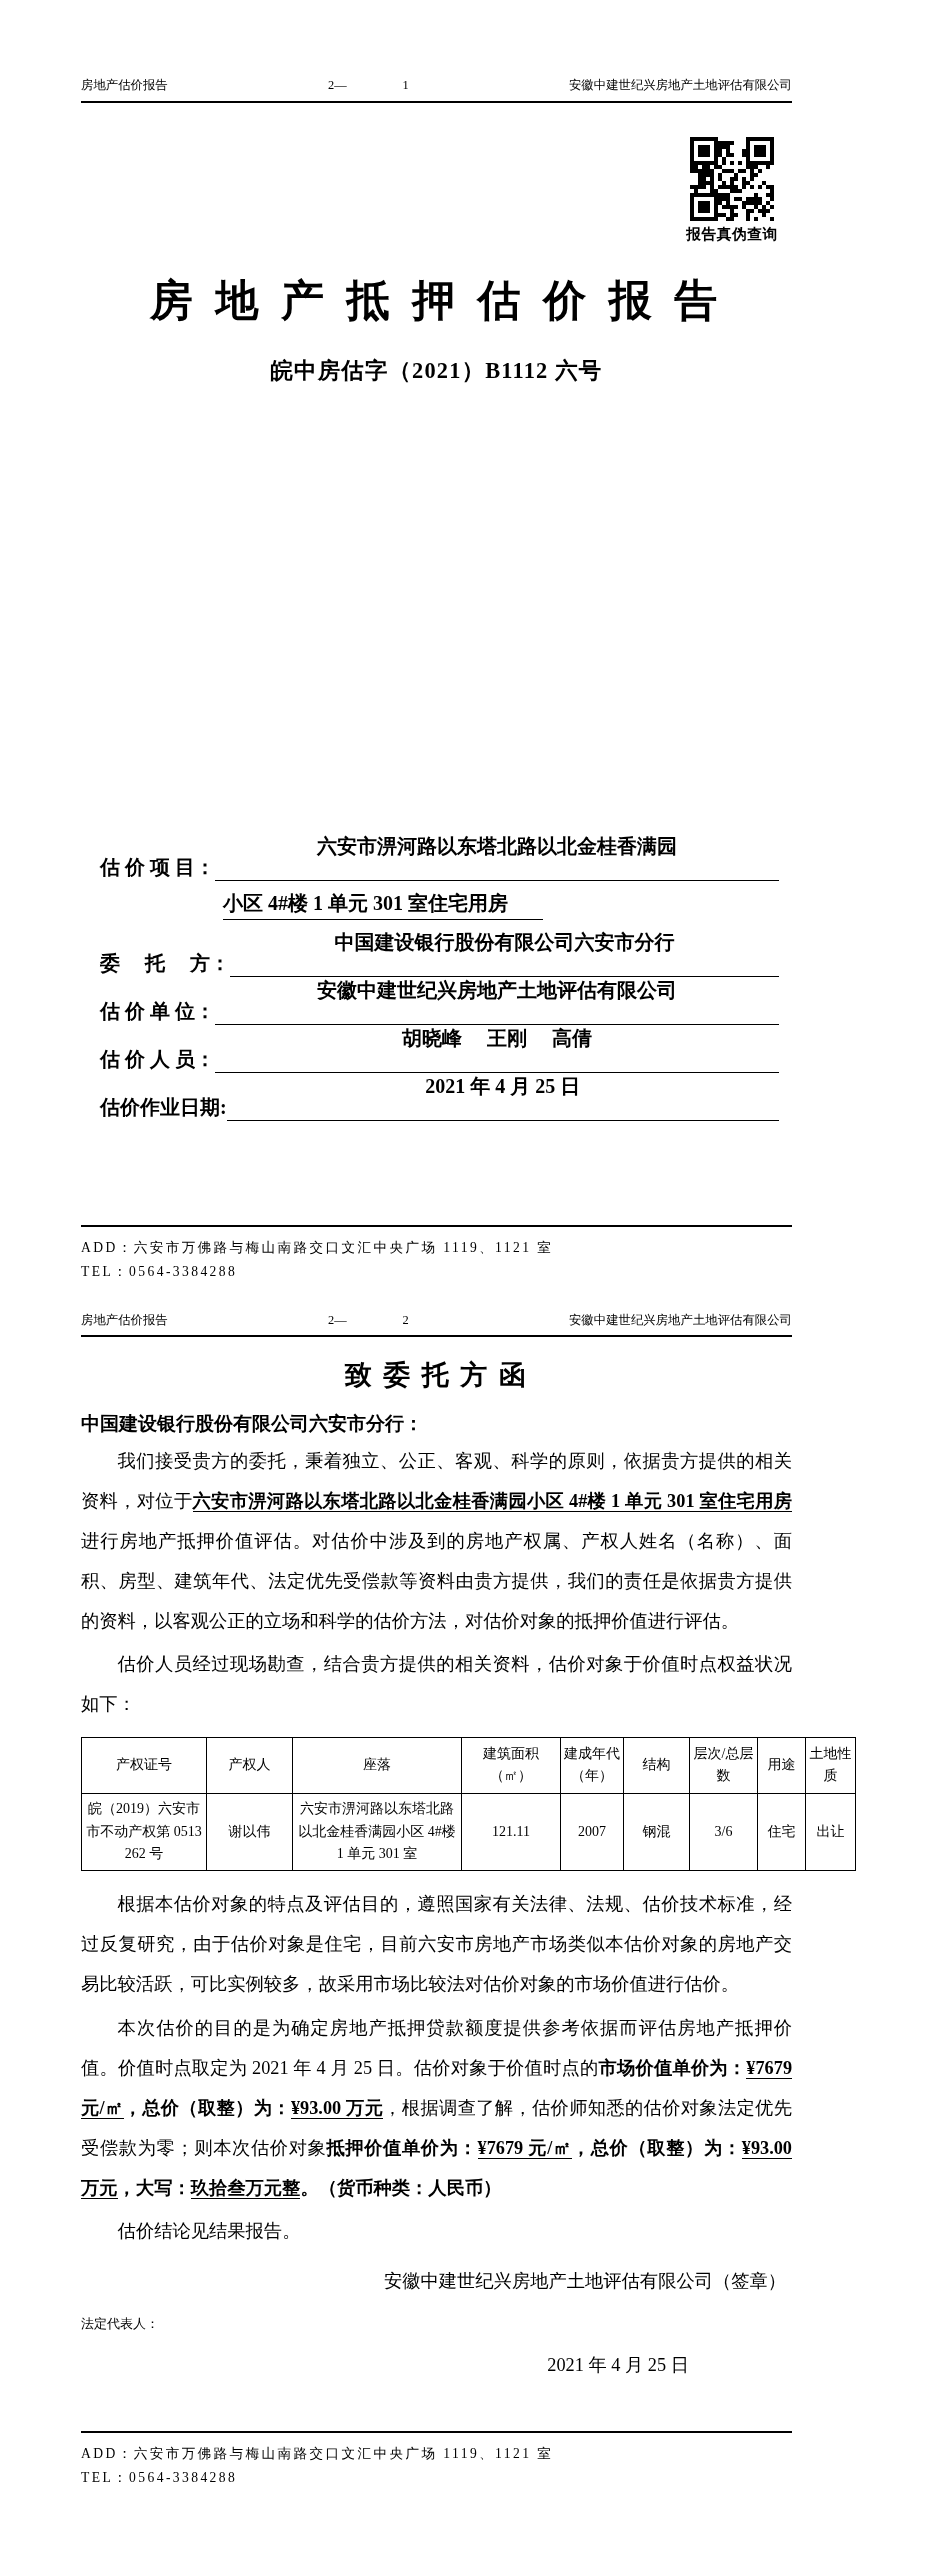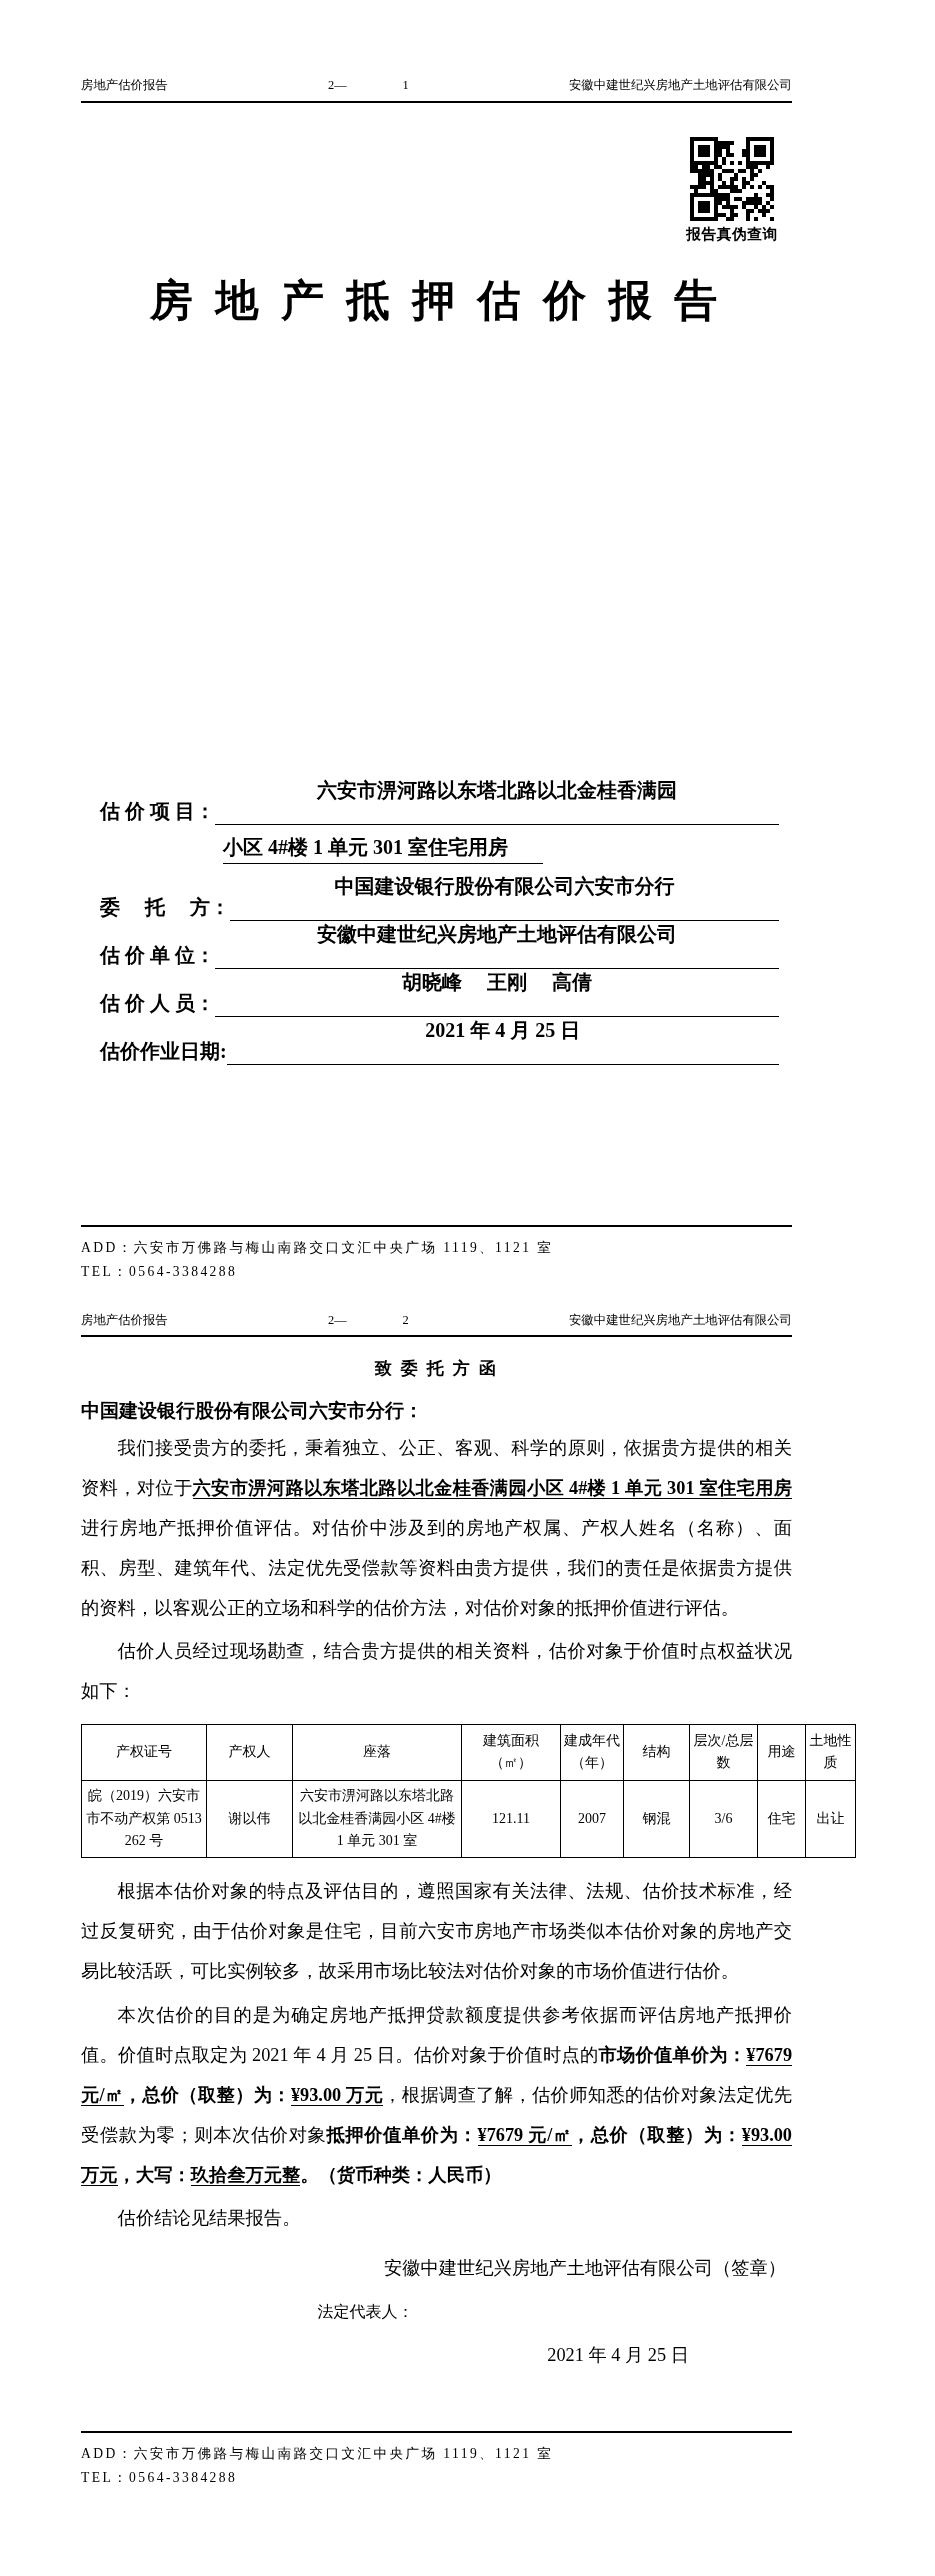--- a/index.html
+++ b/index.html
@@ -43,21 +43,21 @@
   
   .pfooter{
     position:absolute;left:81px;right:81px;
     border-top:2.9px solid #000;padding-top:9.4px;
     font-size:13.6px;line-height:23.6px;letter-spacing:2.4px;
   }
   .page1 .pfooter{top:1225px;}
   .page2 .pfooter{top:1143px;}
 
   
-  .letter-title{text-align:center;font-size:17px;font-weight:bold;margin-top:20px;letter-spacing:2.4px;}
+  .letter-title{text-align:center;font-size:27px;font-weight:bold;margin-top:20px;letter-spacing:2.4px;}
   .salutation{font-size:19px;font-weight:bold;margin:17.7px 81px 0 81px;line-height:26.5px;}
   .para{
     font-size:18.3px;line-height:40px;text-align:justify;
     margin:3.5px 81px 0 81px;text-indent:2em;
   }
   .bu{font-weight:bold;border-bottom:1.8px solid #000;}
   .bld{font-weight:bold;}
 
   
   table.rights{
@@ -69,21 +69,21 @@
     border:1.2px solid #000;text-align:center;vertical-align:middle;
     font-size:14px;line-height:22.4px;font-weight:normal;padding:4.7px 2.4px;
     word-break:break-all;
   }
   col.c1{width:125px}col.c2{width:86px}col.c3{width:169px}
   col.c4{width:99px}col.c5{width:63px}col.c6{width:66px}
   col.c7{width:68px}col.c8{width:48px}col.c9{width:50px}
 
   
   .sig-company{font-size:18.3px;margin:16.5px 81px 0 81px;text-align:right;padding-right:5.9px;}
-  .sig-rep{font-size:16px;margin:22.4px 81px 0 81px;text-align:center;padding-right:142px;}
+  .sig-rep{font-size:13px;margin:22.4px 81px 0 81px;text-align:left;padding-right:142px;}
   .sig-date{font-size:18.3px;margin:19px 81px 0 81px;text-align:right;padding-right:103px;}
 </style>
 </head>
 <body>
 
 <div class="page page1">
 
   <div class="hdr">
     <span>房地产估价报告</span>
     <span class="pgnum">
@@ -329,20 +329,21 @@
         <rect x="9" y="20" width="1" height="1" fill="#000"></rect>
         <rect x="10" y="20" width="1" height="1" fill="#000"></rect>
         <rect x="14" y="20" width="1" height="1" fill="#000"></rect>
         <rect x="16" y="20" width="1" height="1" fill="#000"></rect>
         <rect x="20" y="20" width="1" height="1" fill="#000"></rect>
       </svg>
     <div class="qr-caption">报告真伪查询</div>
   </div>
 
   <div class="main-title">房 地 产 抵 押 估 价 报 告</div>
+  <div class="doc-number">皖中房估字（2021）B1112 六号</div>
 
   <div class="fields">
     <div class="frow">
       <span class="flabel">估 价 项 目：</span>
       <span class="fvalue">六安市淠河路以东塔北路以北金桂香满园</span>
     </div>
     <div class="frow-cont">
       <span class="fvalue-cont">小区 4#楼 1 单元 301 室住宅用房</span>
     </div>
     <div class="frow">

